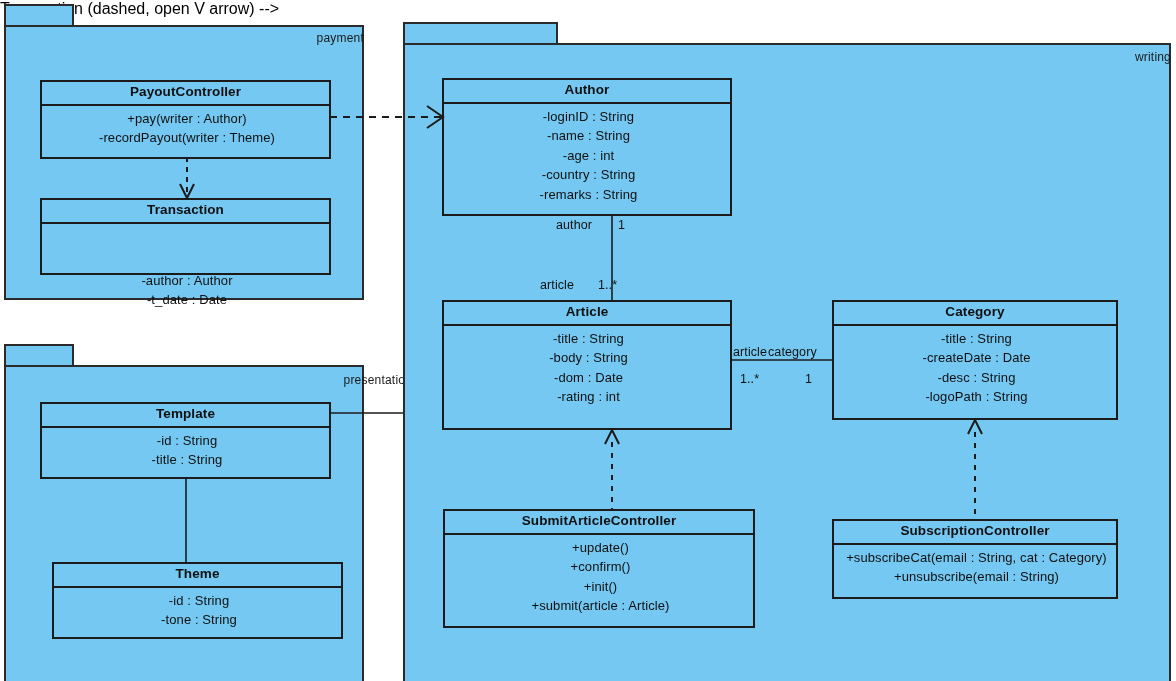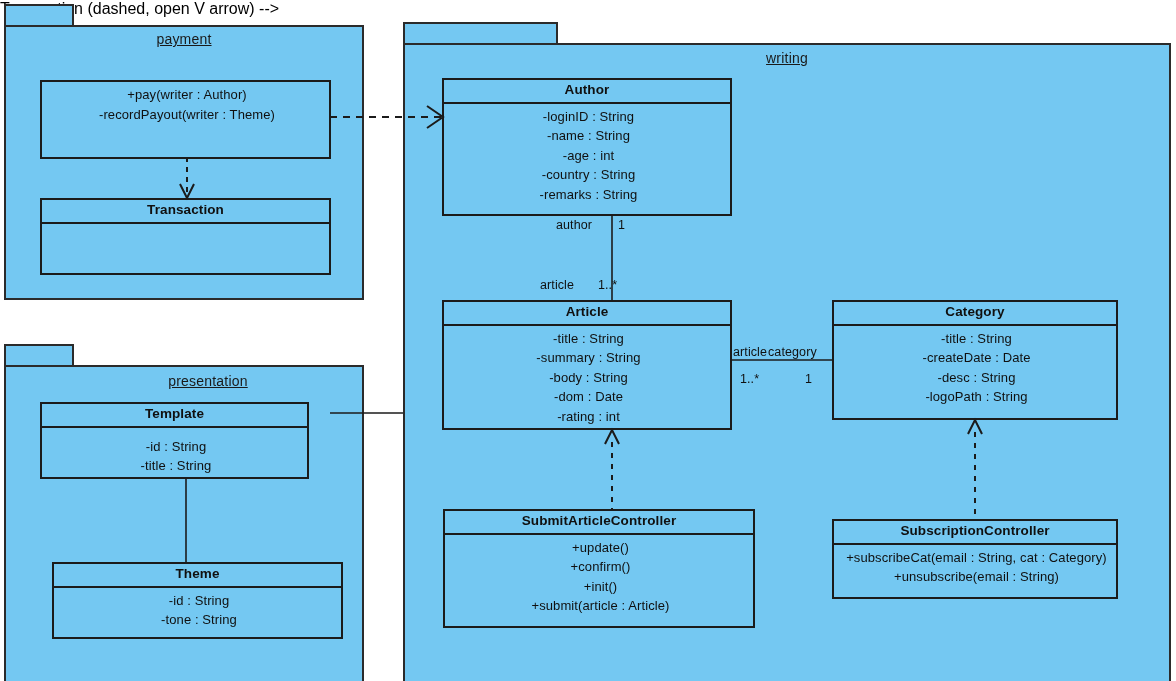--- a/index.html
+++ b/index.html
@@ -34,25 +34,24 @@
   .pkg-body {
     position: absolute;
     box-sizing: border-box;
     background: #74c8f2;
     border: 2px solid #2b2b2b;
   }
   .pkg-title {
     position: absolute;
     left: 0;
     right: 0;
-    text-align: center;
-    font-size: 14px;
+    text-align: right;
+    font-size: 12px;
     color: #1a1a1a;
     letter-spacing: .2px;
-    text-decoration: underline;
   }
 
   
   .cls {
     position: absolute;
     box-sizing: border-box;
     background: #74c8f2;
     border: 2px solid #1b1b1b;
     display: flex;
     flex-direction: column;
@@ -105,48 +104,53 @@
 
   
   <div class="pkg">
     <div class="pkg-tab" style="left:4px; top:4px; width:70px; height:22px;"></div>
     <div class="pkg-body" style="left:4px; top:25px; width:360px; height:275px;"></div>
     <div class="pkg-title" style="left:4px; width:360px; top:31px;">payment</div>
   </div>
 
   
   <div class="cls" style="left:40px; top:80px; width:291px; height:79px;">
+    <div class="cls-name">PayoutController</div>
     <div class="cls-members">
       <div class="member">+pay(writer : Author)</div>
       <div class="member">-recordPayout(writer : Theme)</div>
     </div>
   </div>
 
   
   <div class="cls" style="left:40px; top:198px; width:291px; height:77px;gap:44px;">
     <div class="cls-name">Transaction</div>
+    <div class="cls-members">
+      <div class="member">-author : Author</div>
+      <div class="member">-t_date : Date</div>
+    </div>
   </div>
 
    Transaction (dashed, open V arrow) --&gt;
   <div class="edge" style="left:175px; top:157px; width:24px; height:44px;">
     <svg width="24" height="44" viewBox="0 0 24 44">
       <line x1="12" y1="0" x2="12" y2="42" stroke="#1b1b1b" stroke-width="2" stroke-dasharray="5,5"></line>
       <path d="M5,27 L12,41 L19,27" fill="none" stroke="#1b1b1b" stroke-width="2"></path>
     </svg>
   </div>
 
   
   <div class="pkg">
     <div class="pkg-tab" style="left:4px; top:326px; width:70px; height:22px;"></div>
     <div class="pkg-body" style="left:4px; top:347px; width:360px; height:330px;"></div>
     <div class="pkg-title" style="left:4px; width:408px; top:355px;">presentation</div>
   </div>
 
   
-  <div class="cls" style="left:40px; top:402px; width:269px; height:77px;gap:6px;">
+  <div class="cls" style="left:40px; top:402px; width:291px; height:77px;">
     <div class="cls-name">Template</div>
     <div class="cls-members">
       <div class="member">-id : String</div>
       <div class="member">-title : String</div>
     </div>
   </div>
 
   
   <div class="cls" style="left:40px; top:562px; width:291px; height:77px;margin-left:12px;">
     <div class="cls-name">Theme</div>
@@ -195,21 +199,20 @@
       <line x1="0" y1="12" x2="112" y2="12" stroke="#1b1b1b" stroke-width="2" stroke-dasharray="7,6"></line>
       <path d="M97,1 L113,12 L97,23" fill="none" stroke="#1b1b1b" stroke-width="2"></path>
     </svg>
   </div>
 
   
   <div class="cls" style="left:442px; top:300px; width:290px; height:130px;">
     <div class="cls-name">Article</div>
     <div class="cls-members">
       <div class="member">-title : String</div>
-      <div class="member">-summary : String</div>
       <div class="member">-body : String</div>
       <div class="member">-dom : Date</div>
       <div class="member">-rating : int</div>
     </div>
   </div>
 
   
   <div class="edge" style="left:610px; top:215px; width:4px; height:86px;">
     <svg width="4" height="86" viewBox="0 0 4 86">
       <line x1="2" y1="0" x2="2" y2="86" stroke="#1b1b1b" stroke-width="1.6"></line>

